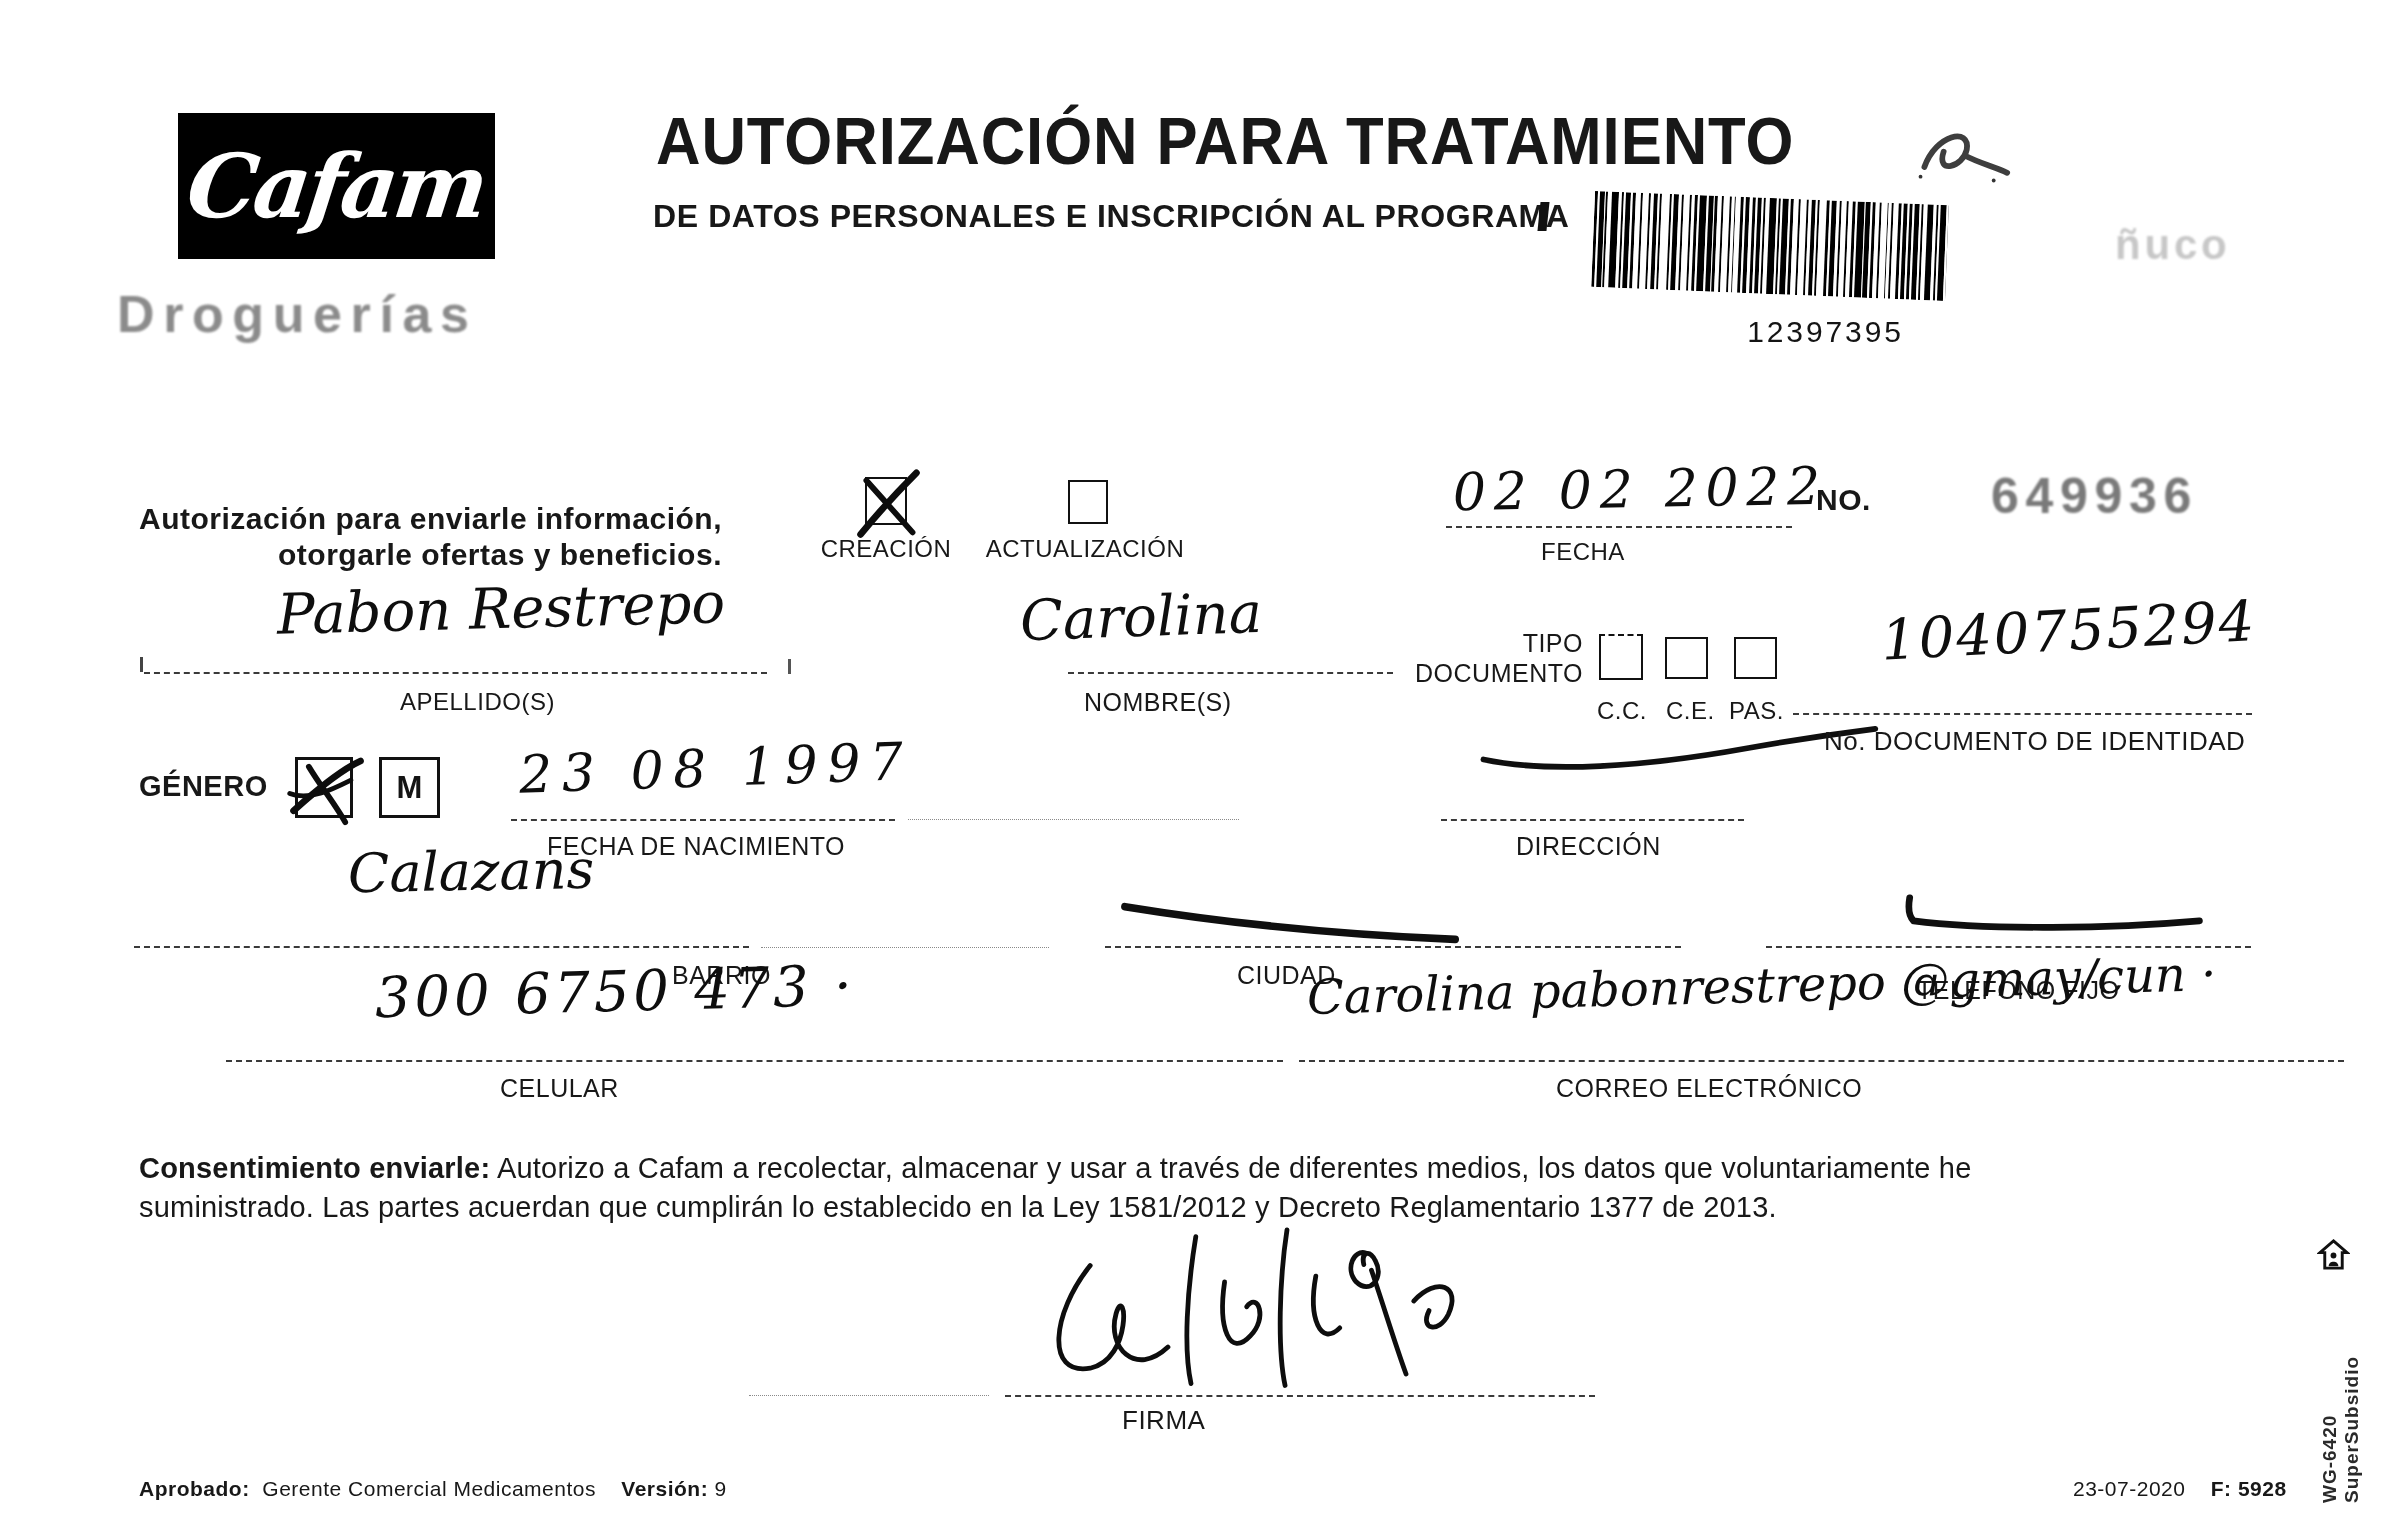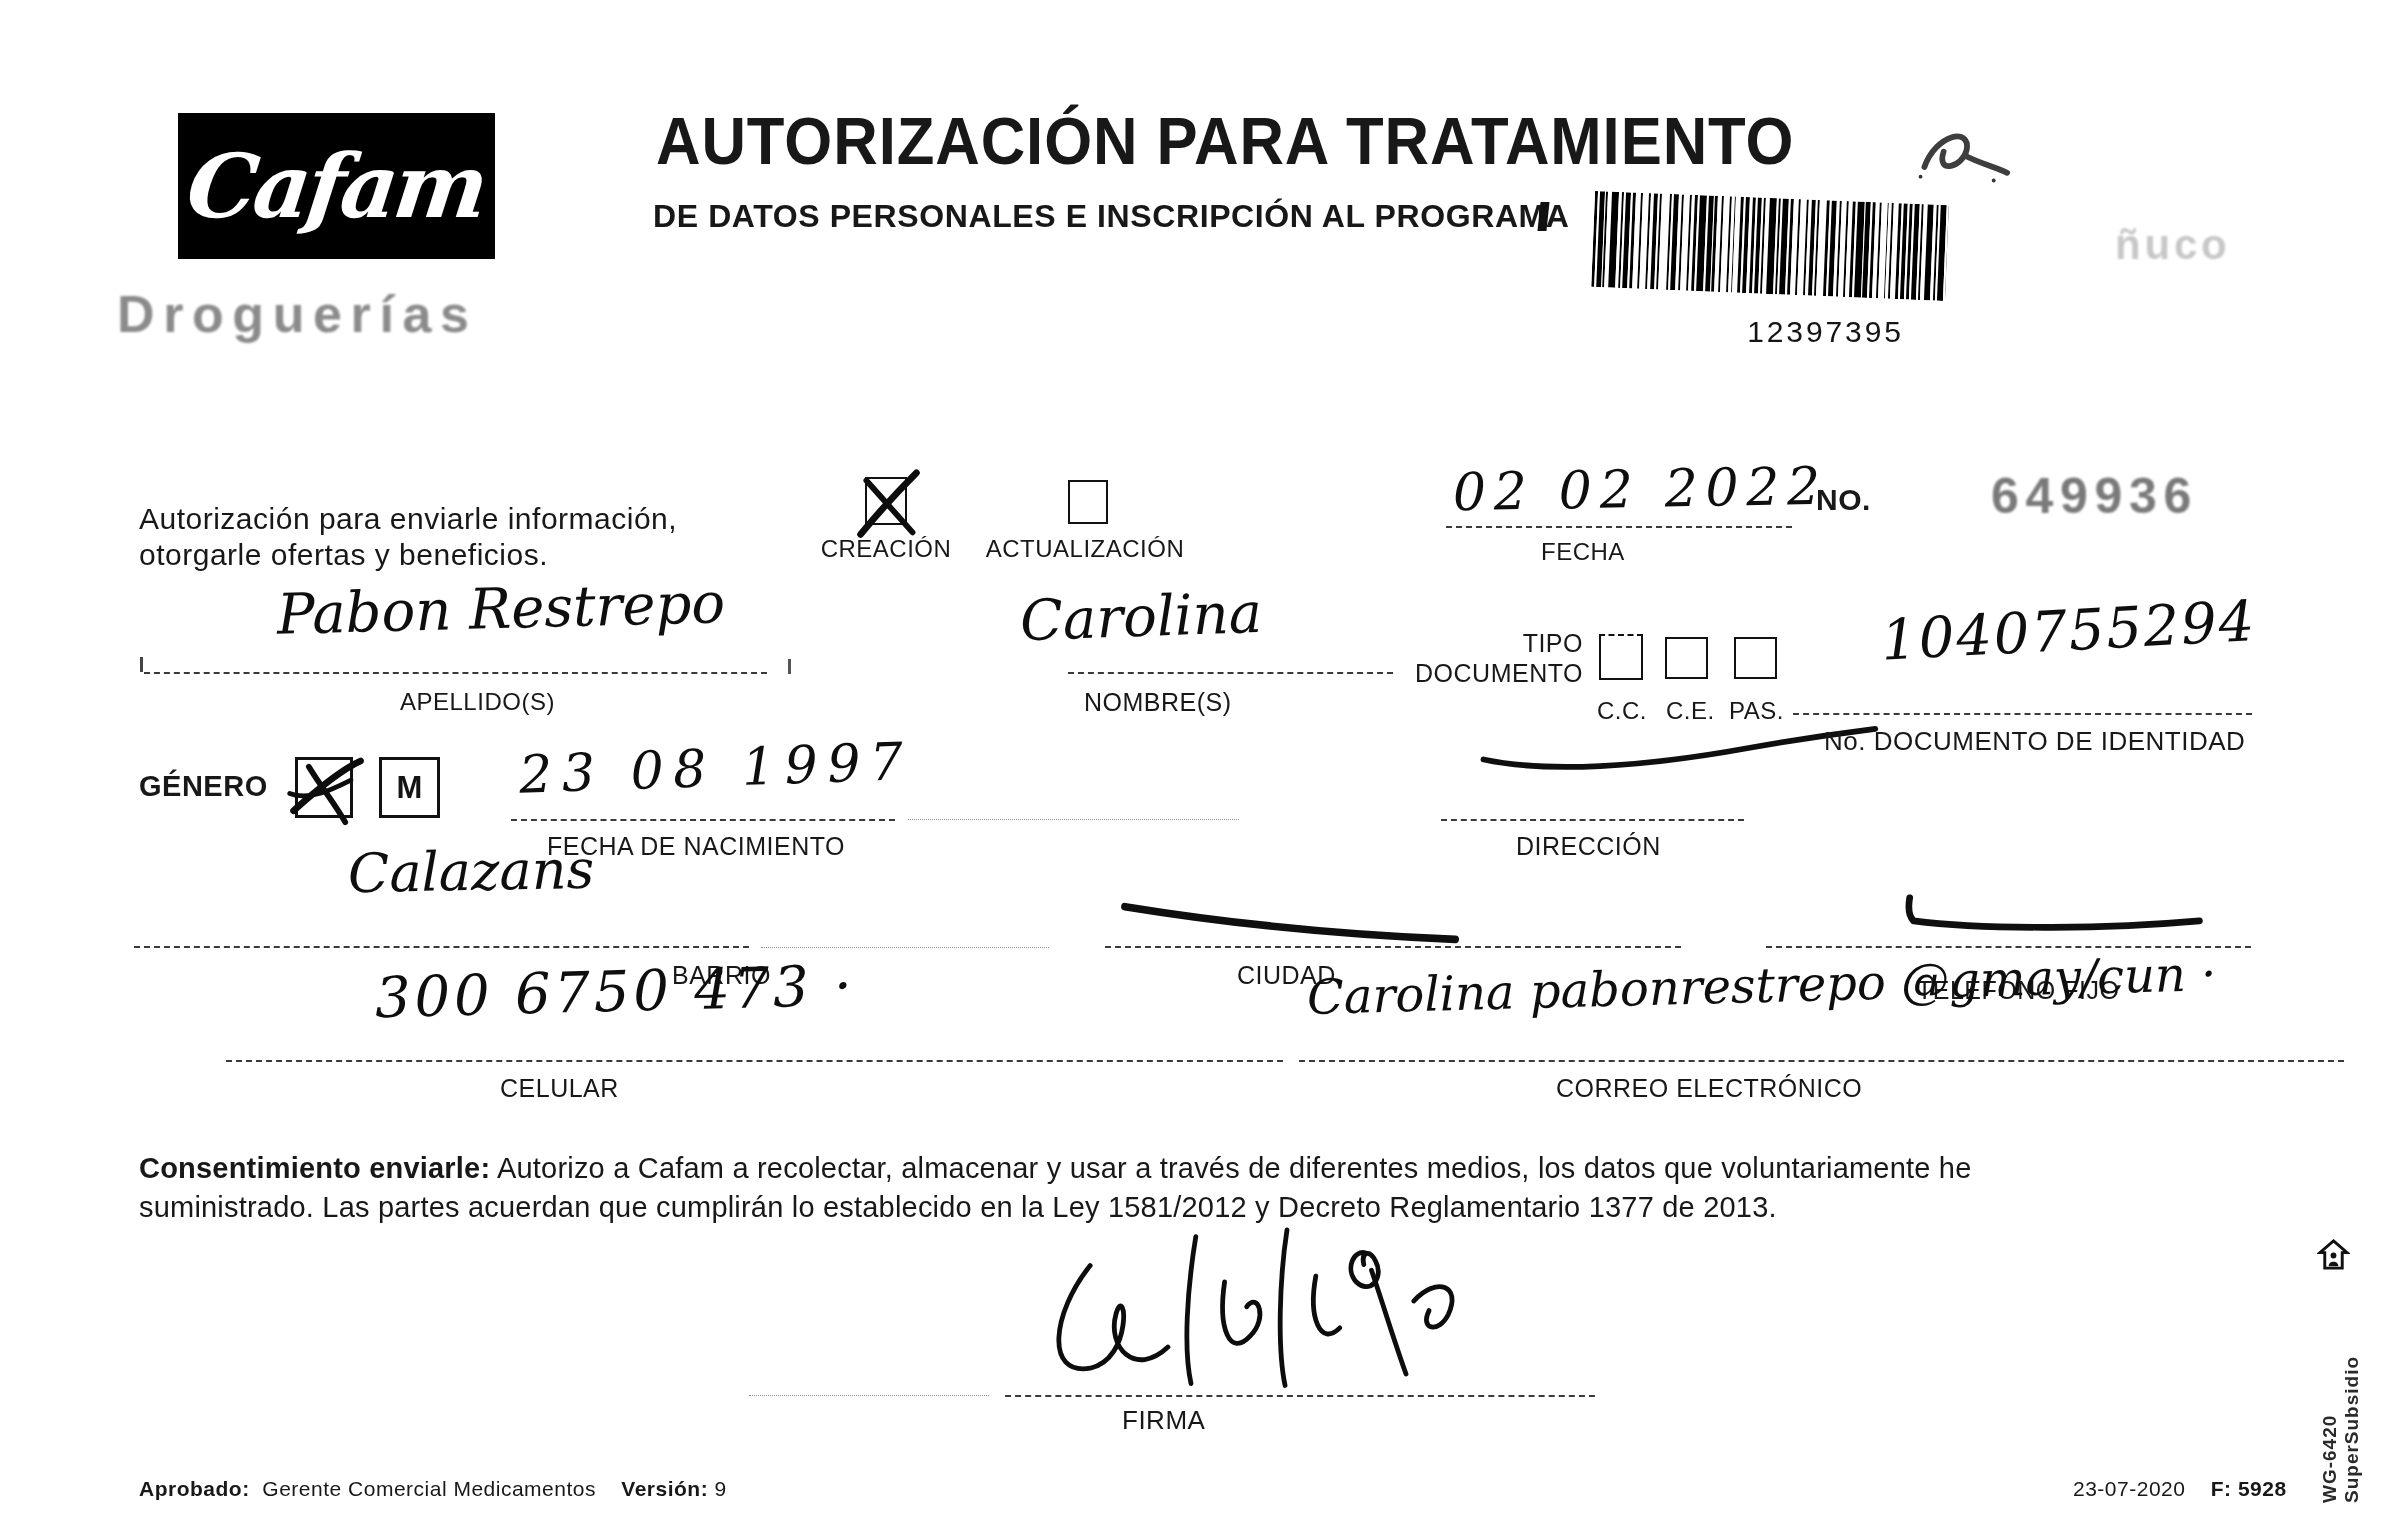--- a/index.html
+++ b/index.html
@@ -33,21 +33,21 @@
     <path d="M18,52 C30,18 66,10 62,34 C58,52 30,60 38,36 M60,40 C75,48 92,52 104,58" fill="none" stroke="#1c1c1c" stroke-width="6" stroke-linecap="round" opacity=".85"></path>
     <circle cx="14" cy="62" r="2" fill="#333"></circle>
       <circle cx="90" cy="66" r="2" fill="#333"></circle>
   </svg>
 
   <div class="abs" style="left:1593px;top:198px;width:354px;height:96px;overflow:hidden;white-space:nowrap;transform:rotate(2.3deg);font-size:0;"><span style="display:inline-block;height:100%;width:2.9px;background:#000"></span><span style="display:inline-block;height:100%;width:1.9px;background:#fff"></span><span style="display:inline-block;height:100%;width:4.8px;background:#000"></span><span style="display:inline-block;height:100%;width:1.9px;background:#fff"></span><span style="display:inline-block;height:100%;width:1.9px;background:#000"></span><span style="display:inline-block;height:100%;width:3.8px;background:#fff"></span><span style="display:inline-block;height:100%;width:6.7px;background:#000"></span><span style="display:inline-block;height:100%;width:2.9px;background:#fff"></span><span style="display:inline-block;height:100%;width:1.9px;background:#000"></span><span style="display:inline-block;height:100%;width:1.9px;background:#fff"></span><span style="display:inline-block;height:100%;width:5.8px;background:#000"></span><span style="display:inline-block;height:100%;width:1.9px;background:#fff"></span><span style="display:inline-block;height:100%;width:2.9px;background:#000"></span><span style="display:inline-block;height:100%;width:4.8px;background:#fff"></span><span style="display:inline-block;height:100%;width:1.9px;background:#000"></span><span style="display:inline-block;height:100%;width:6.7px;background:#fff"></span><span style="display:inline-block;height:100%;width:1.9px;background:#000"></span><span style="display:inline-block;height:100%;width:2.9px;background:#fff"></span><span style="display:inline-block;height:100%;width:3.8px;background:#000"></span><span style="display:inline-block;height:100%;width:1.9px;background:#fff"></span><span style="display:inline-block;height:100%;width:1.9px;background:#000"></span><span style="display:inline-block;height:100%;width:7.7px;background:#fff"></span><span style="display:inline-block;height:100%;width:2.9px;background:#000"></span><span style="display:inline-block;height:100%;width:1.9px;background:#fff"></span><span style="display:inline-block;height:100%;width:4.8px;background:#000"></span><span style="display:inline-block;height:100%;width:2.9px;background:#fff"></span><span style="display:inline-block;height:100%;width:1.9px;background:#000"></span><span style="display:inline-block;height:100%;width:5.8px;background:#fff"></span><span style="display:inline-block;height:100%;width:1.9px;background:#000"></span><span style="display:inline-block;height:100%;width:3.8px;background:#fff"></span><span style="display:inline-block;height:100%;width:2.9px;background:#000"></span><span style="display:inline-block;height:100%;width:1.9px;background:#fff"></span><span style="display:inline-block;height:100%;width:6.7px;background:#000"></span><span style="display:inline-block;height:100%;width:1.9px;background:#fff"></span><span style="display:inline-block;height:100%;width:4.8px;background:#000"></span><span style="display:inline-block;height:100%;width:1.9px;background:#fff"></span><span style="display:inline-block;height:100%;width:2.9px;background:#000"></span><span style="display:inline-block;height:100%;width:3.8px;background:#fff"></span><span style="display:inline-block;height:100%;width:1.9px;background:#000"></span><span style="display:inline-block;height:100%;width:5.8px;background:#fff"></span><span style="display:inline-block;height:100%;width:1.9px;background:#000"></span><span style="display:inline-block;height:100%;width:2.9px;background:#fff"></span><span style="display:inline-block;height:100%;width:1.9px;background:#000"></span><span style="display:inline-block;height:100%;width:4.8px;background:#fff"></span><span style="display:inline-block;height:100%;width:2.9px;background:#000"></span><span style="display:inline-block;height:100%;width:1.9px;background:#fff"></span><span style="display:inline-block;height:100%;width:3.8px;background:#000"></span><span style="display:inline-block;height:100%;width:2.9px;background:#fff"></span><span style="display:inline-block;height:100%;width:2.9px;background:#000"></span><span style="display:inline-block;height:100%;width:1.9px;background:#fff"></span><span style="display:inline-block;height:100%;width:4.8px;background:#000"></span><span style="display:inline-block;height:100%;width:1.9px;background:#fff"></span><span style="display:inline-block;height:100%;width:1.9px;background:#000"></span><span style="display:inline-block;height:100%;width:3.8px;background:#fff"></span><span style="display:inline-block;height:100%;width:6.7px;background:#000"></span><span style="display:inline-block;height:100%;width:2.9px;background:#fff"></span><span style="display:inline-block;height:100%;width:1.9px;background:#000"></span><span style="display:inline-block;height:100%;width:1.9px;background:#fff"></span><span style="display:inline-block;height:100%;width:5.8px;background:#000"></span><span style="display:inline-block;height:100%;width:1.9px;background:#fff"></span><span style="display:inline-block;height:100%;width:2.9px;background:#000"></span><span style="display:inline-block;height:100%;width:4.8px;background:#fff"></span><span style="display:inline-block;height:100%;width:1.9px;background:#000"></span><span style="display:inline-block;height:100%;width:6.7px;background:#fff"></span><span style="display:inline-block;height:100%;width:1.9px;background:#000"></span><span style="display:inline-block;height:100%;width:2.9px;background:#fff"></span><span style="display:inline-block;height:100%;width:3.8px;background:#000"></span><span style="display:inline-block;height:100%;width:1.9px;background:#fff"></span><span style="display:inline-block;height:100%;width:1.9px;background:#000"></span><span style="display:inline-block;height:100%;width:7.7px;background:#fff"></span><span style="display:inline-block;height:100%;width:2.9px;background:#000"></span><span style="display:inline-block;height:100%;width:1.9px;background:#fff"></span><span style="display:inline-block;height:100%;width:4.8px;background:#000"></span><span style="display:inline-block;height:100%;width:2.9px;background:#fff"></span><span style="display:inline-block;height:100%;width:1.9px;background:#000"></span><span style="display:inline-block;height:100%;width:5.8px;background:#fff"></span><span style="display:inline-block;height:100%;width:1.9px;background:#000"></span><span style="display:inline-block;height:100%;width:3.8px;background:#fff"></span><span style="display:inline-block;height:100%;width:2.9px;background:#000"></span><span style="display:inline-block;height:100%;width:1.9px;background:#fff"></span><span style="display:inline-block;height:100%;width:6.7px;background:#000"></span><span style="display:inline-block;height:100%;width:1.9px;background:#fff"></span><span style="display:inline-block;height:100%;width:4.8px;background:#000"></span><span style="display:inline-block;height:100%;width:1.9px;background:#fff"></span><span style="display:inline-block;height:100%;width:2.9px;background:#000"></span><span style="display:inline-block;height:100%;width:3.8px;background:#fff"></span><span style="display:inline-block;height:100%;width:1.9px;background:#000"></span><span style="display:inline-block;height:100%;width:5.8px;background:#fff"></span><span style="display:inline-block;height:100%;width:1.9px;background:#000"></span><span style="display:inline-block;height:100%;width:2.9px;background:#fff"></span><span style="display:inline-block;height:100%;width:1.9px;background:#000"></span><span style="display:inline-block;height:100%;width:4.8px;background:#fff"></span><span style="display:inline-block;height:100%;width:2.9px;background:#000"></span><span style="display:inline-block;height:100%;width:1.9px;background:#fff"></span><span style="display:inline-block;height:100%;width:3.8px;background:#000"></span><span style="display:inline-block;height:100%;width:2.9px;background:#fff"></span><span style="display:inline-block;height:100%;width:2.9px;background:#000"></span><span style="display:inline-block;height:100%;width:1.9px;background:#fff"></span><span style="display:inline-block;height:100%;width:4.8px;background:#000"></span><span style="display:inline-block;height:100%;width:1.9px;background:#fff"></span><span style="display:inline-block;height:100%;width:1.9px;background:#000"></span><span style="display:inline-block;height:100%;width:3.8px;background:#fff"></span><span style="display:inline-block;height:100%;width:6.7px;background:#000"></span><span style="display:inline-block;height:100%;width:2.9px;background:#fff"></span><span style="display:inline-block;height:100%;width:1.9px;background:#000"></span><span style="display:inline-block;height:100%;width:1.9px;background:#fff"></span><span style="display:inline-block;height:100%;width:5.8px;background:#000"></span><span style="display:inline-block;height:100%;width:1.9px;background:#fff"></span><span style="display:inline-block;height:100%;width:2.9px;background:#000"></span></div>
   <div class="abs" style="left:1720px;top:315px;width:211px;text-align:center;font-size:30px;letter-spacing:2.9px;font-family:'Liberation Sans',sans-serif;">12397395</div>
 
   <div class="abs faded" style="left:2115px;top:221px;font-size:42px;font-weight:bold;letter-spacing:3.8px;">ñuco</div>
 
-  <div class="abs lbl" style="left:139px;top:501px;font-size:30px;font-weight:normal;line-height:36px;">
+  <div class="abs lbl" style="left:139px;top:501px;font-size:30px;font-weight:bold;line-height:36px;text-align:right;">
     <div>Autorización para enviarle información,</div>
     <div>otorgarle ofertas y beneficios.</div>
   </div>
 
   <div class="abs box" style="left:865px;top:477px;width:42px;height:48px;"></div>
   <svg class="abs" style="left:849px;top:467px;" width="79" height="77" viewBox="0 0 82 80">
     <path d="M12,70 C30,48 58,18 70,6" fill="none" stroke="#0d0d0d" stroke-width="7" stroke-linecap="round"></path>
     <path d="M18,14 C34,32 52,52 66,68" fill="none" stroke="#0d0d0d" stroke-width="6" stroke-linecap="round"></path>
   </svg>
   <div class="abs lbl" style="left:809px;top:535px;width:154px;text-align:center;font-size:24px;">CREACIÓN</div>

